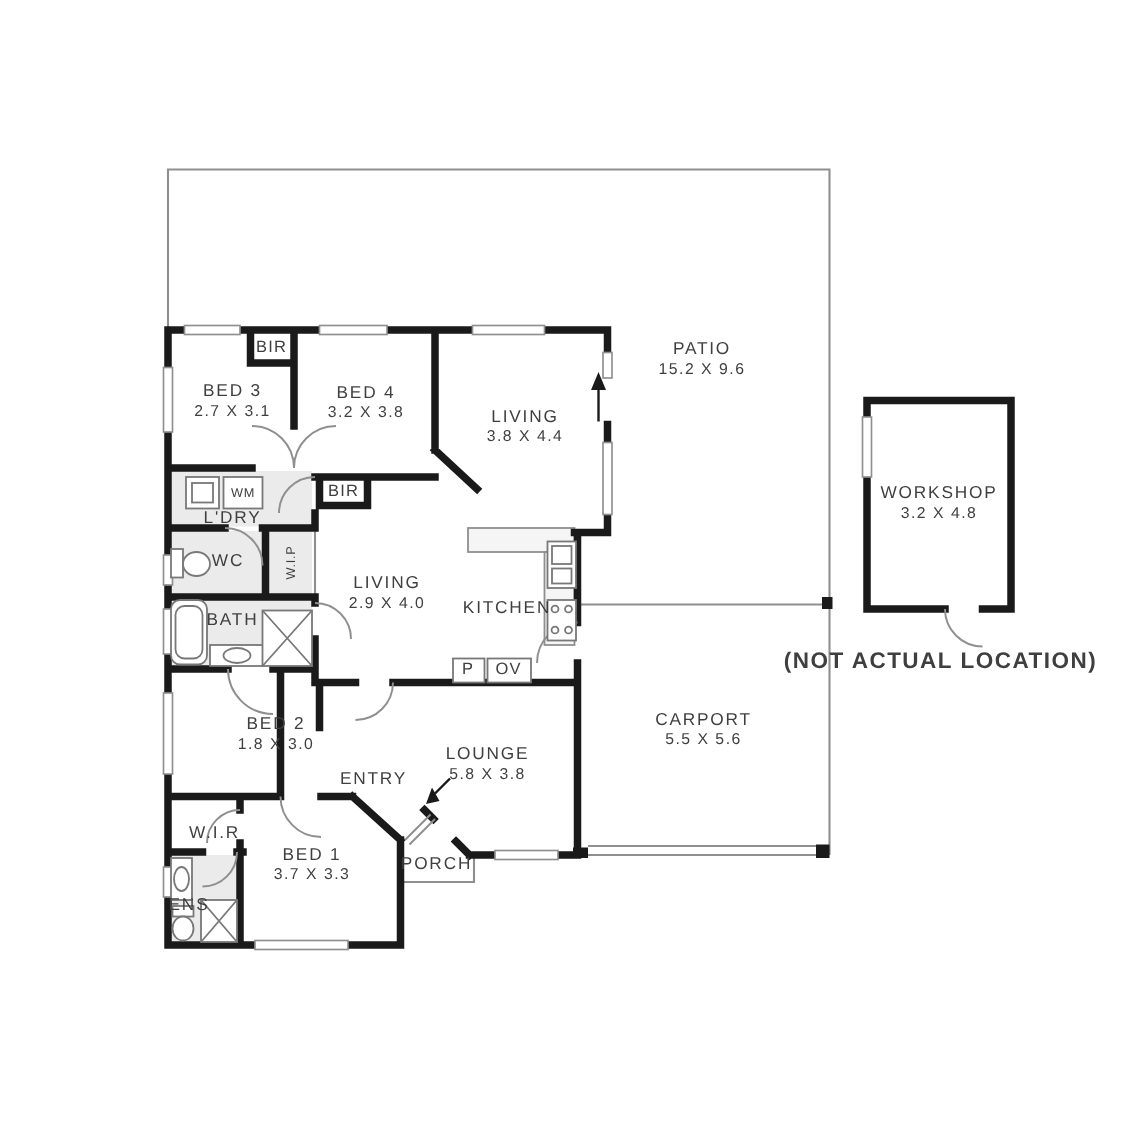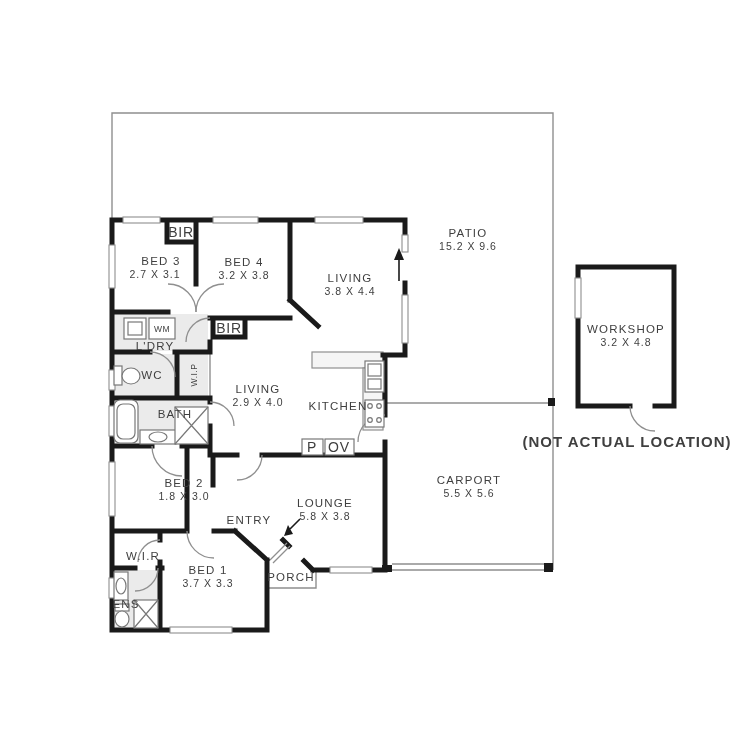--- a/index.html
+++ b/index.html
@@ -7,21 +7,21 @@
     position:relative; width:750px; height:750px; background:#ffffff;
     font-family:"Liberation Sans", sans-serif; color:#3f3f3f; overflow:hidden;
   }
   #plan-svg { position:absolute; left:0; top:0; }
   .lbl {
     position:absolute; transform:translate(-50%,-50%);
     text-align:center; white-space:nowrap; color:#3f3f3f;
     letter-spacing:1.2px; line-height:13px; font-size:11.5px;
   }
   .lbl .dims { display:block; font-size:10.5px; letter-spacing:1px; }
-  .lbl.small { font-size:14px; letter-spacing:0.8px; }
+  .lbl.small { font-size:11px; letter-spacing:0.8px; }
   .lbl.tiny  { font-size:8.5px; letter-spacing:0.5px; }
   .lbl.vert  { transform:translate(-50%,-50%) rotate(-90deg); }
   .lbl.note  { font-size:15px; letter-spacing:1px;font-weight:bold; }
 </style>
 </head>
 <body>
 
 <div id="stage">
 
   <svg id="plan-svg" width="750" height="750" viewBox="0 0 750 750">
@@ -152,21 +152,21 @@
     </g>
 
     <g stroke="#1a1a1a" stroke-width="1.6" fill="#1a1a1a">
       <line x1="399" y1="281" x2="399" y2="258"></line>
       <polygon points="394,260 399,248 404,260" stroke="none"></polygon>
       <line x1="300" y1="519" x2="290" y2="529"></line>
       <polygon points="284,536 293,534 288,525" stroke="none"></polygon>
     </g>
   </svg>
 
-  <div class="lbl" style="left:155px; top:268px;text-align:right;">
+  <div class="lbl" style="left:155px; top:268px;">
     <span>BED 3</span>
     <span class="dims">2.7 X 3.1</span>
   </div>
   <div class="lbl" style="left:244px; top:269px;">
     <span>BED 4</span>
     <span class="dims">3.2 X 3.8</span>
   </div>
   <div class="lbl" style="left:350px; top:285px;">
     <span>LIVING</span>
     <span class="dims">3.8 X 4.4</span>
@@ -213,21 +213,21 @@
   </div>
   <div class="lbl" style="left:155px; top:346px;">
     <span>L'DRY</span>
   </div>
   <div class="lbl" style="left:152px; top:375px;">
     <span>WC</span>
   </div>
   <div class="lbl tiny vert" style="left:194px; top:375px;">
     <span>W.I.P</span>
   </div>
-  <div class="lbl" style="left:155px; top:414px;padding-left:40px;">
+  <div class="lbl" style="left:155px; top:414px;">
     <span>BATH</span>
   </div>
   <div class="lbl" style="left:126px; top:604px;">
     <span>ENS</span>
   </div>
   <div class="lbl" style="left:143px; top:556px;">
     <span>W.I.R</span>
   </div>
   <div class="lbl small" style="left:181px; top:232px;">
     <span>BIR</span>

